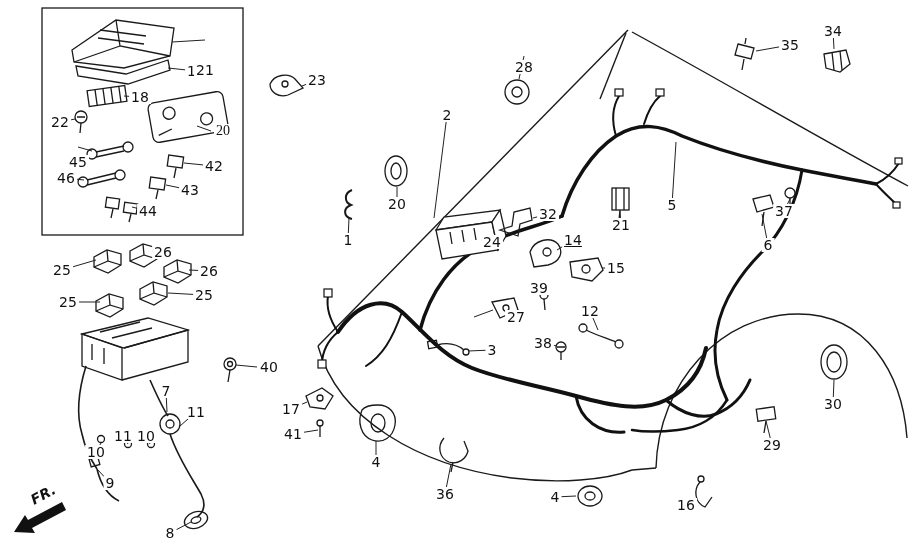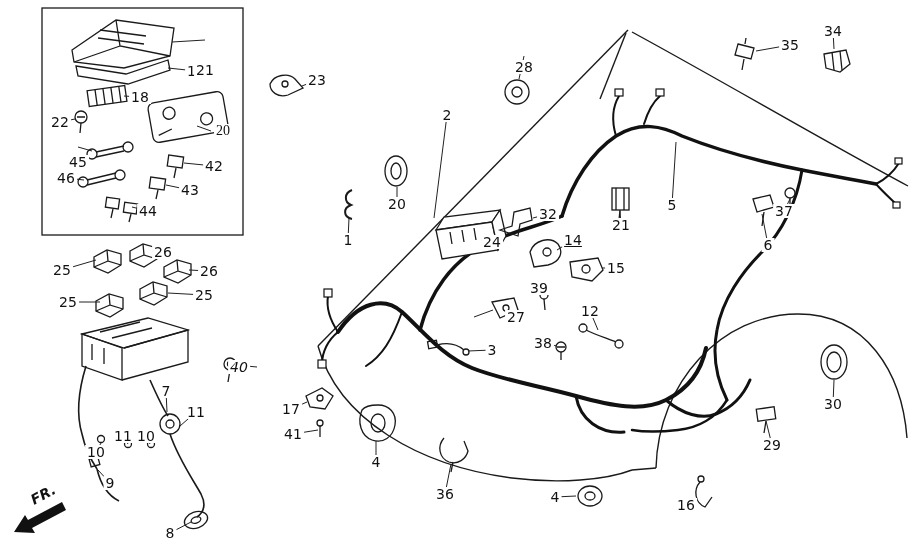--- a/index.html
+++ b/index.html
@@ -364,21 +364,21 @@
       <span class="callout" style="left: 833px; top: 404px;">30</span>
       <span class="callout" style="left: 397px; top: 204px;">20</span>
       <span class="callout" style="left: 548px; top: 214px;">32</span>
       <span class="callout" style="left: 621px; top: 225px;">21</span>
       <span class="callout" style="left: 833px; top: 31px;">34</span>
       <span class="callout" style="left: 790px; top: 45px;">35</span>
       <span class="callout" style="left: 445px; top: 494px;">36</span>
       <span class="callout" style="left: 784px; top: 211px;">37</span>
       <span class="callout" style="left: 543px; top: 343px;">38</span>
       <span class="callout" style="left: 539px; top: 288px;">39</span>
-      <span class="callout" style="left: 239px; top: 367px; font-style: italic;">40</span>
+      <span class="callout" style="left: 269px; top: 367px;">40</span>
       <span class="callout" style="left: 293px; top: 434px;">41</span>
       <span class="callout" style="left: 214px; top: 166px;">42</span>
       <span class="callout" style="left: 190px; top: 190px;">43</span>
       <span class="callout" style="left: 148px; top: 211px;">44</span>
       <span class="callout" style="left: 78px; top: 162px;">45</span>
       <span class="callout" style="left: 66px; top: 178px;">46</span>
     </div>
 
 </div>
 

